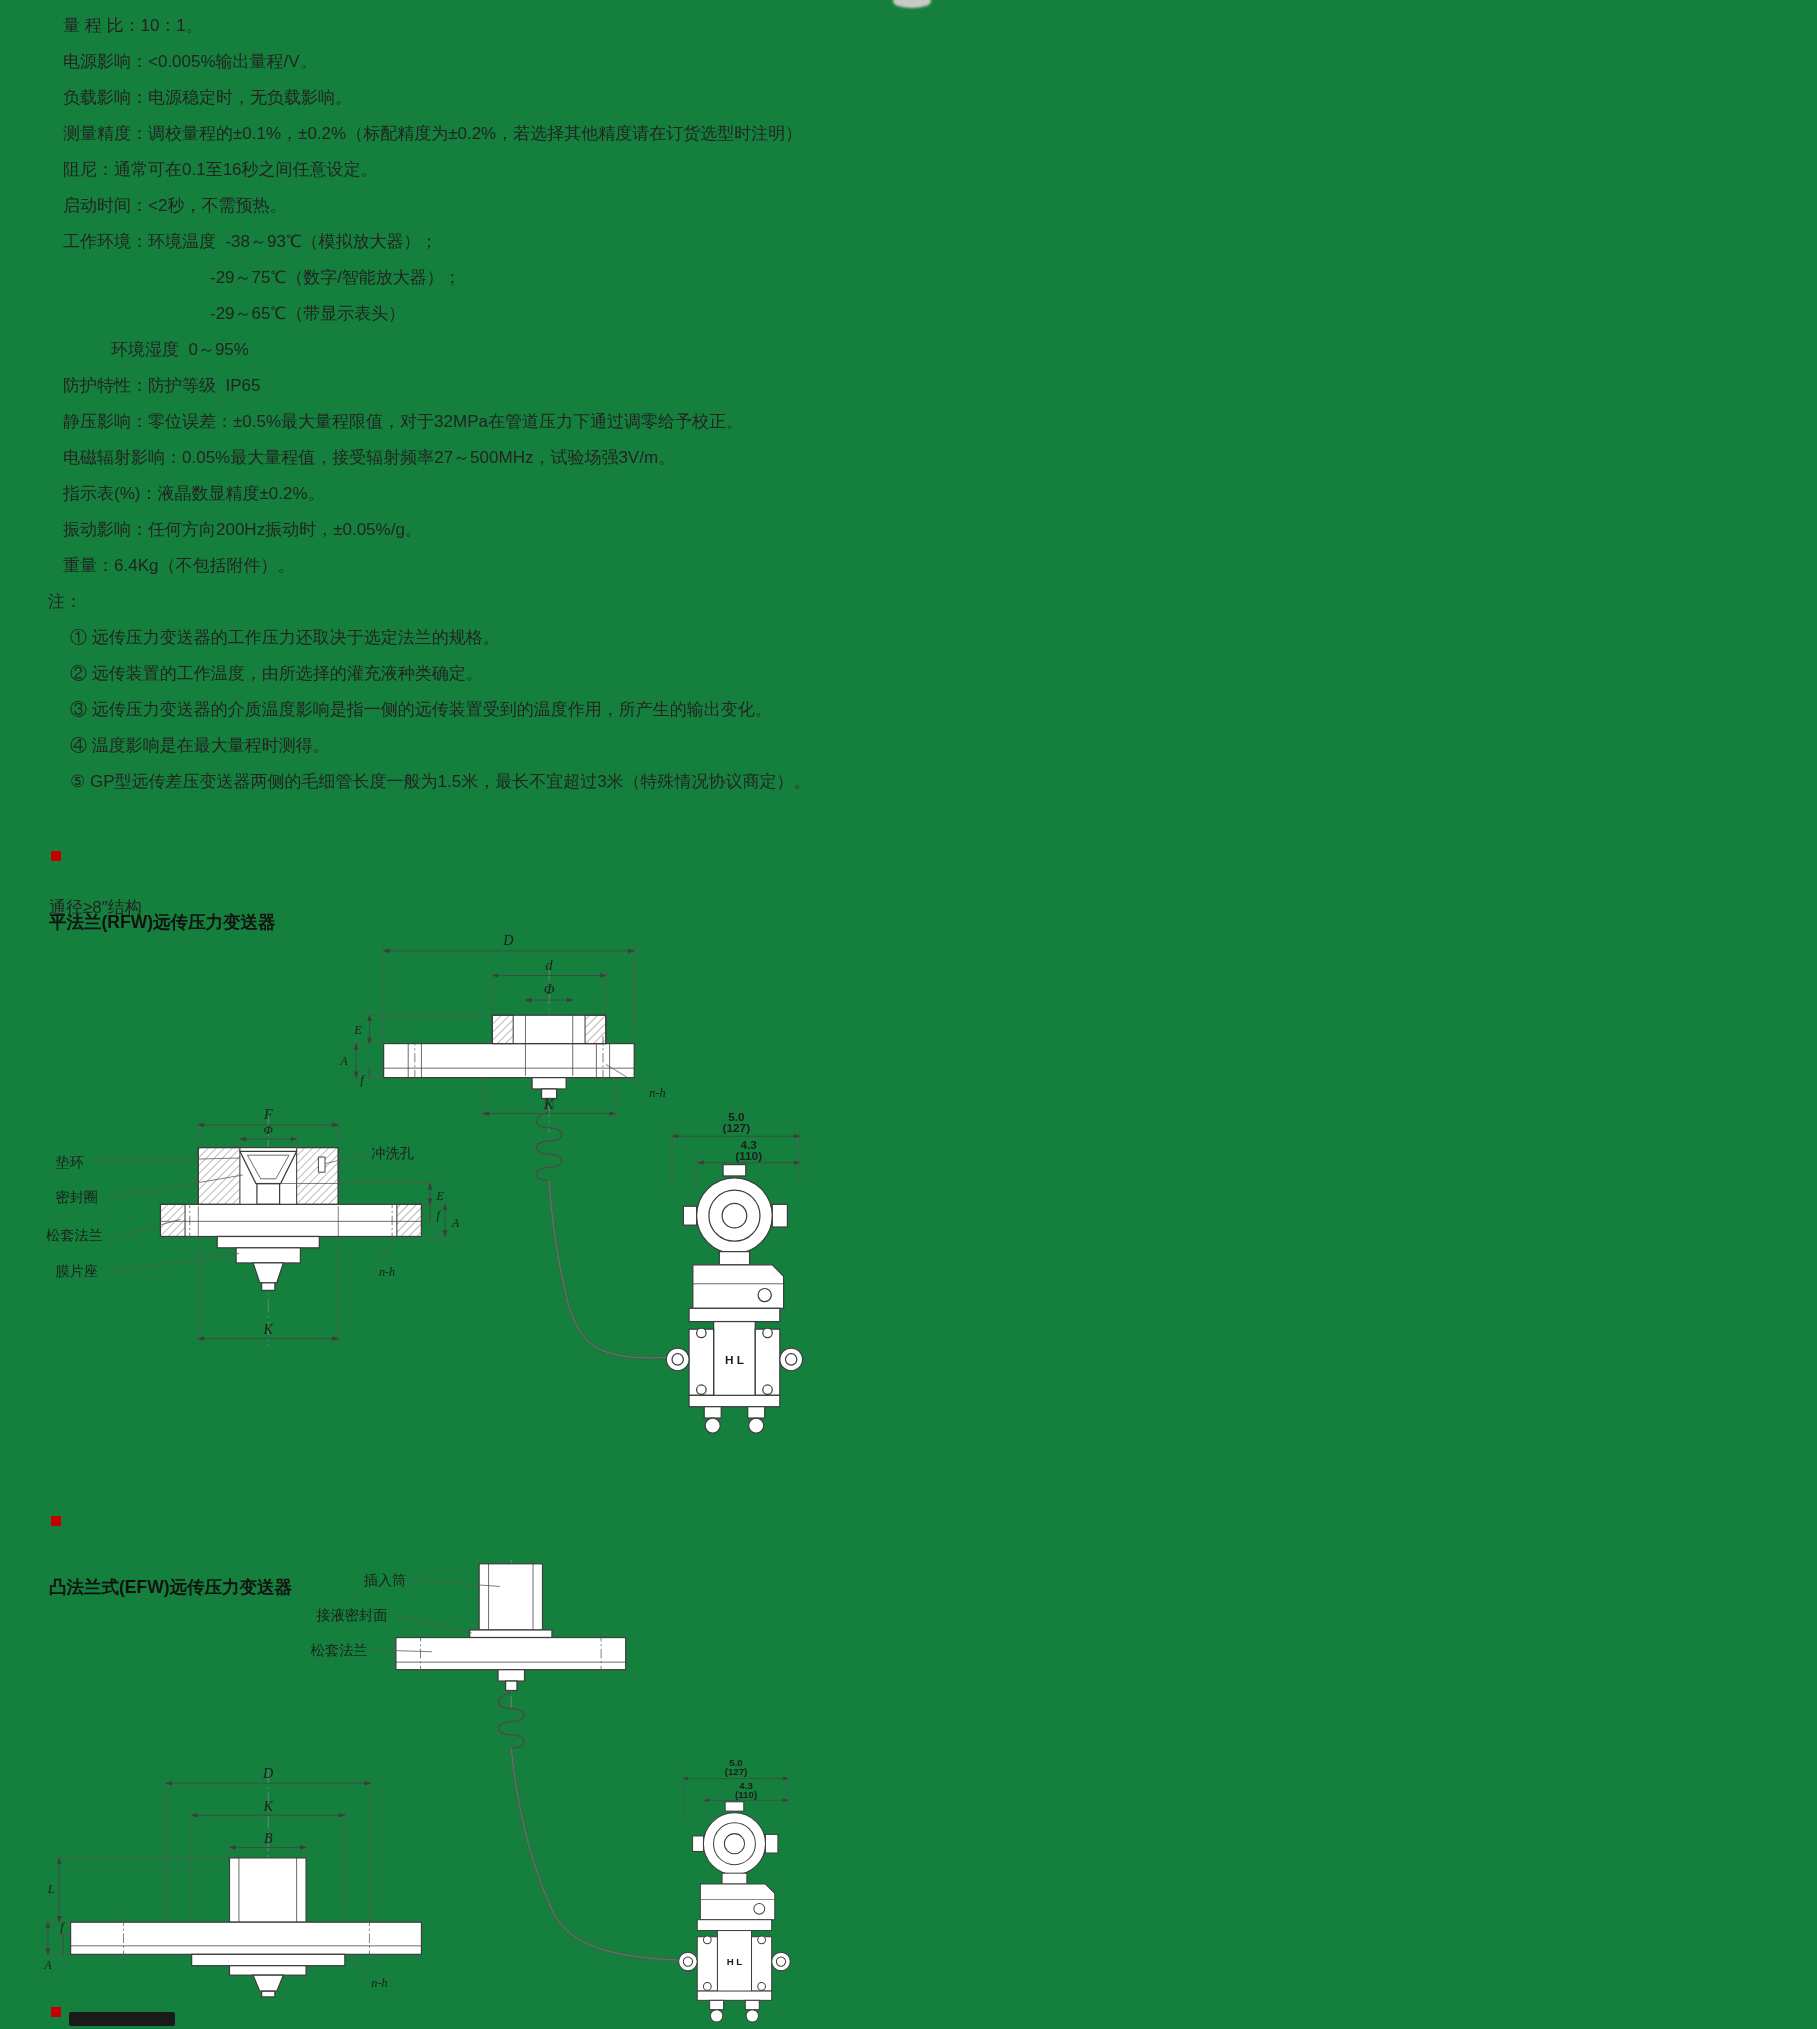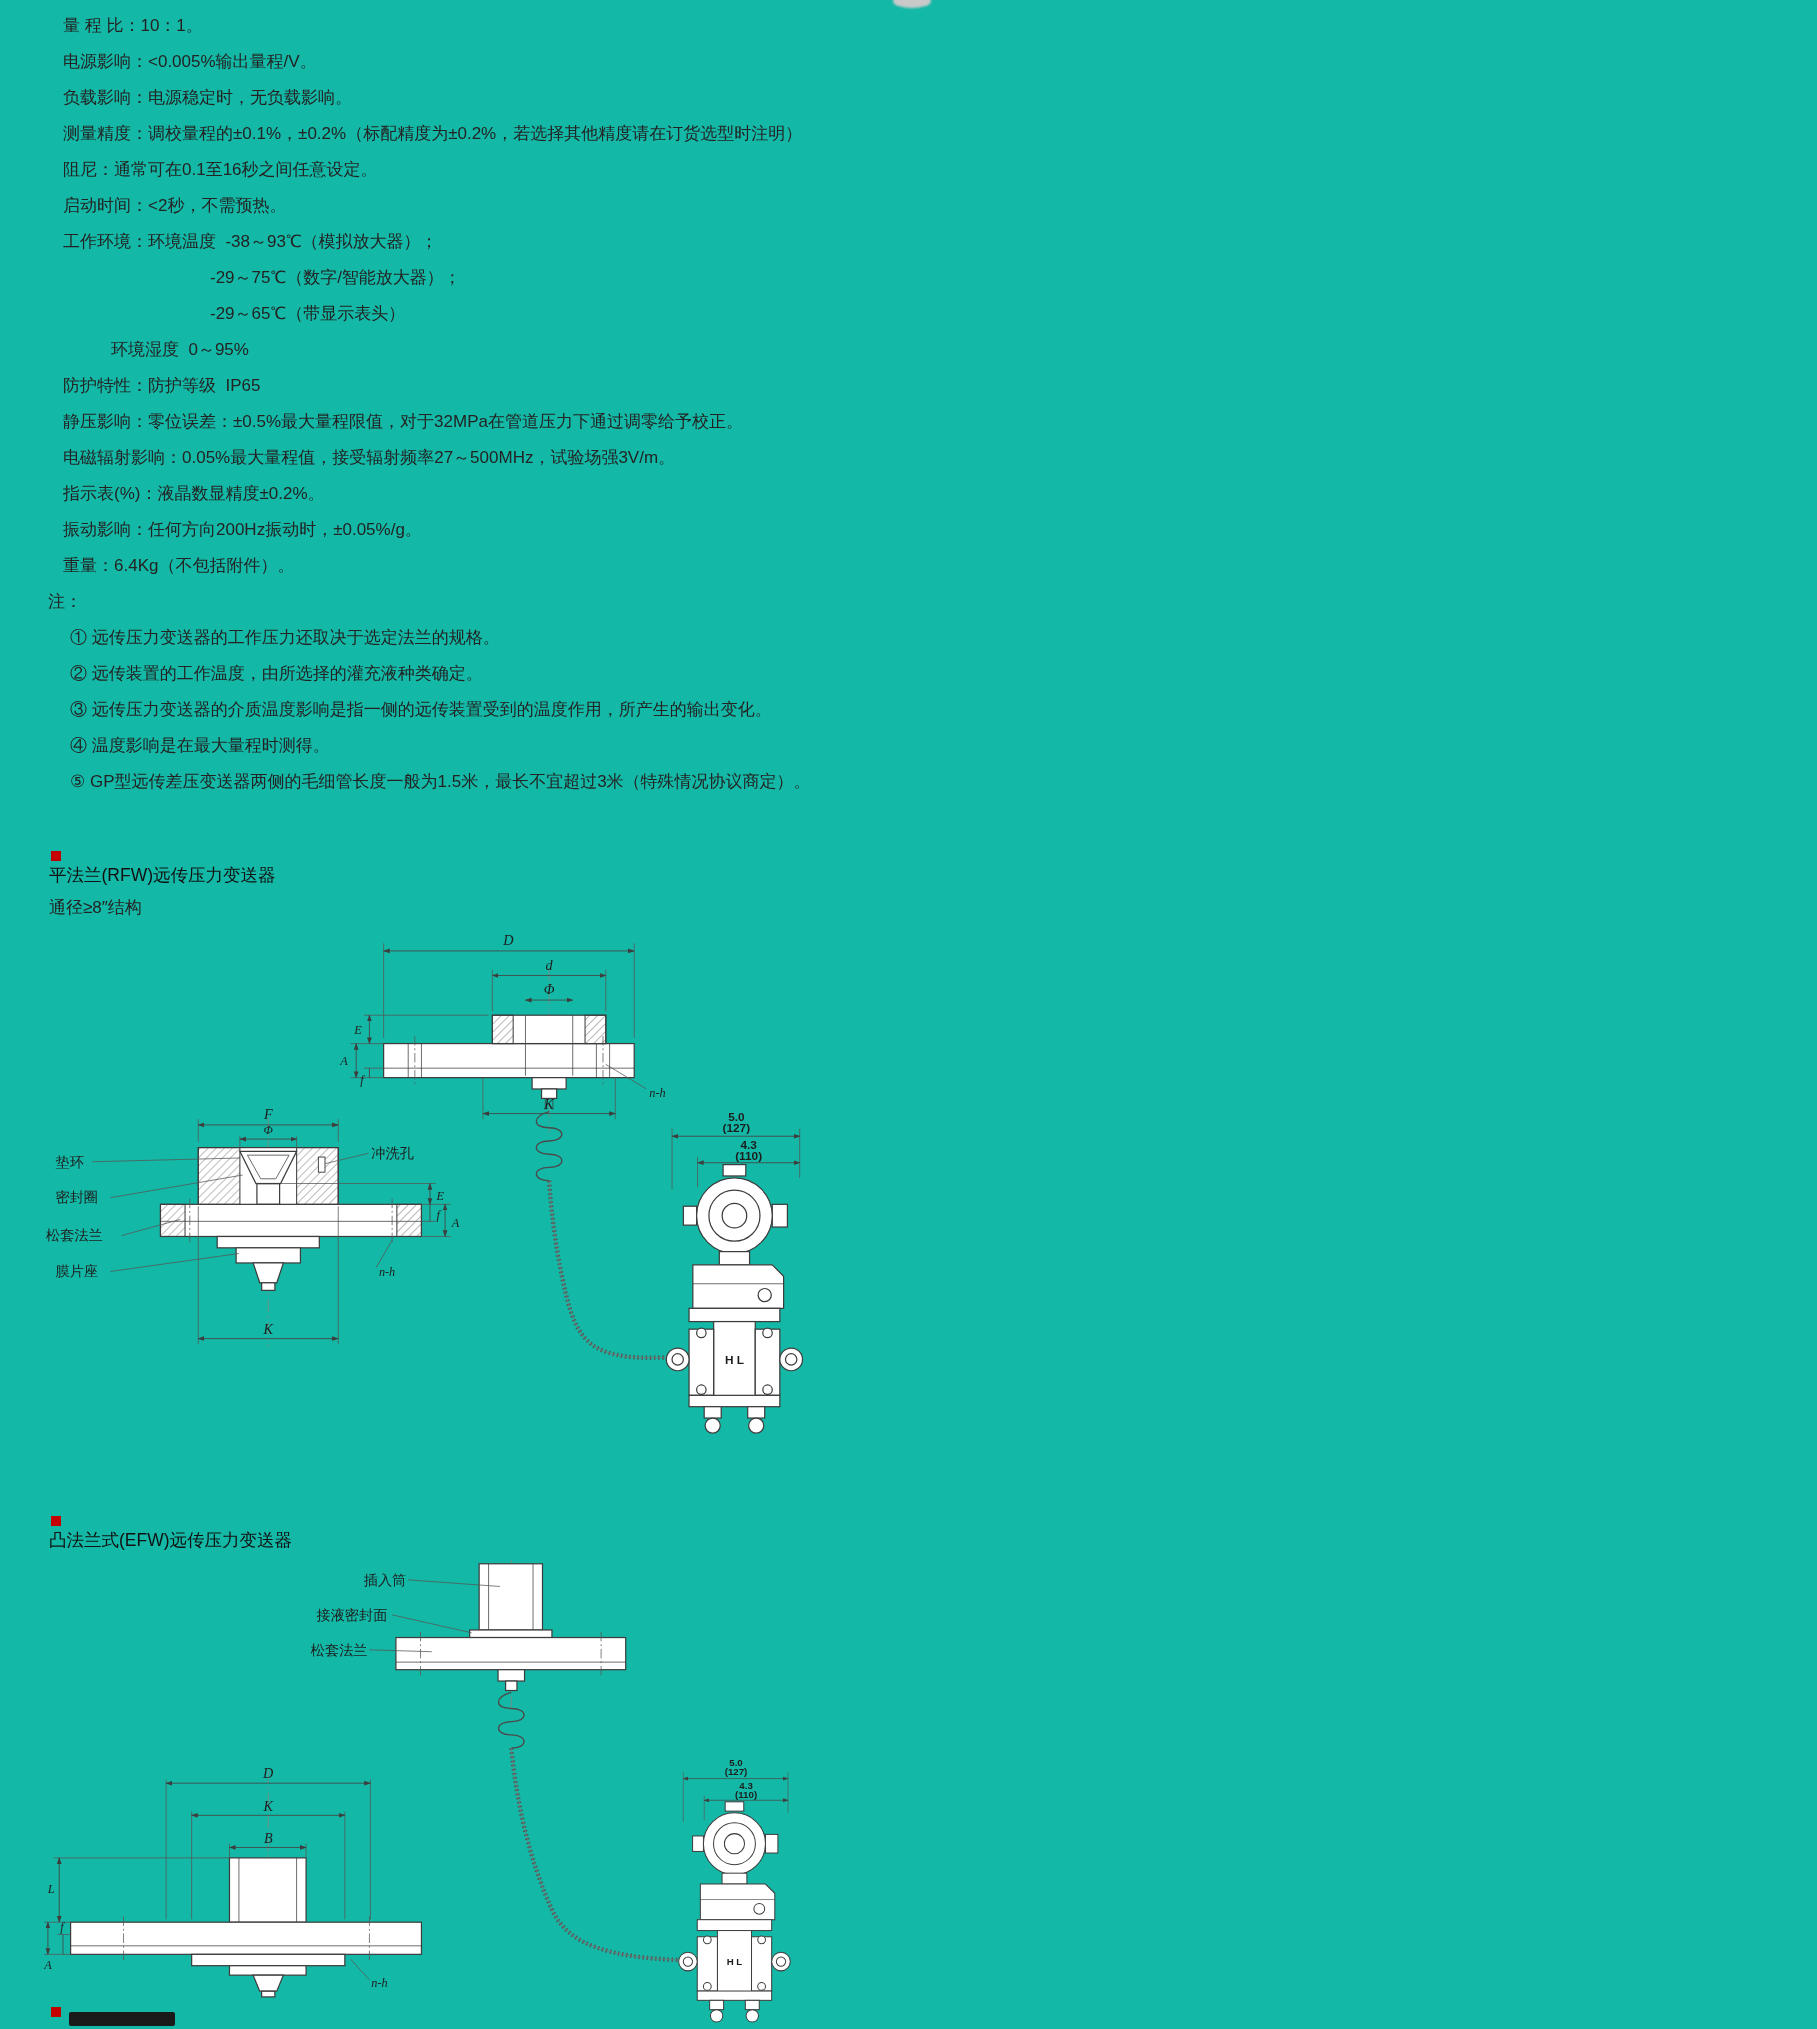--- a/index.html
+++ b/index.html
@@ -1,28 +1,28 @@
 <!DOCTYPE html>
 <html style="font-size:15px"><head>
 <meta charset="utf-8">
 <style>
   html,body{margin:0;padding:0;background:#e8e8e8;}
-  .page{position:relative;width:1817px;height:2030px;background:#14b8a6;overflow:hidden;
+  .page{position:relative;width:1817px;height:2030px;background:#15803d;overflow:hidden;
         font-family:"Liberation Sans",sans-serif;color:#232323;}
   .text-col{position:absolute;left:48px;top:7.6px;width:1325px;}
   .ln{height:36px;display:flex;align-items:center;font-size:17px;white-space:pre;padding-left:15px;}
   .ln.ind1{padding-left:63px;}
   .ln.ind2{padding-left:162px;}
   .ln.note-t{padding-left:0;}
   .ln.noteit{padding-left:22px;}
   .marker{position:absolute;width:10.4px;height:10.4px;background:#c40000;}
   #m-rfw{left:51px;top:851px;}
   #m-efw{left:51px;top:1516px;}
   #m-bot{left:51px;top:2007px;}
-  .sec-title{position:absolute;left:49px;font-size:17.5px;font-weight:normal;color:#111;white-space:pre;}
+  .sec-title{position:absolute;left:49px;font-size:17.5px;font-weight:bold;color:#111;white-space:pre;margin-top:47px;}
   #rfw-title{top:863px;}
   #efw-title{top:1528px;}
   .sec-sub{position:absolute;left:49px;top:896px;font-size:17px;white-space:pre;}
   .smudge{position:absolute;left:69px;top:2012px;width:106px;height:14px;background:#1a1a1a;border-radius:1.9px;filter:blur(0.6px);}
   .top-art{position:absolute;left:893px;top:-5.7px;width:38px;height:13.2px;background:#c9c9c9;border-radius:50%;filter:blur(0.9px);}
   .drw{position:absolute;}
   
   .tl{fill:none;stroke:#3d3d3d;stroke-width:1.3;}
   .tn{fill:none;stroke:#3d3d3d;stroke-width:.8;}
   .fw{fill:#fff;stroke:#3d3d3d;stroke-width:1.3;}

